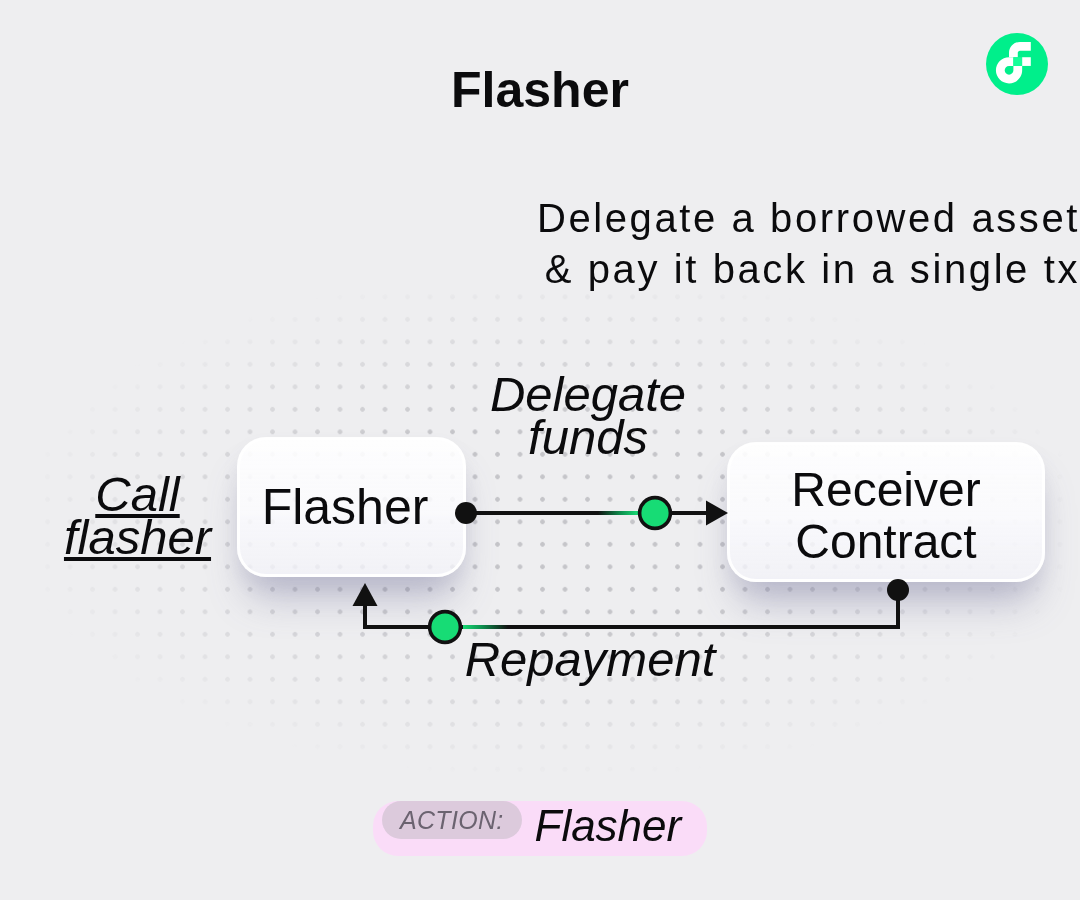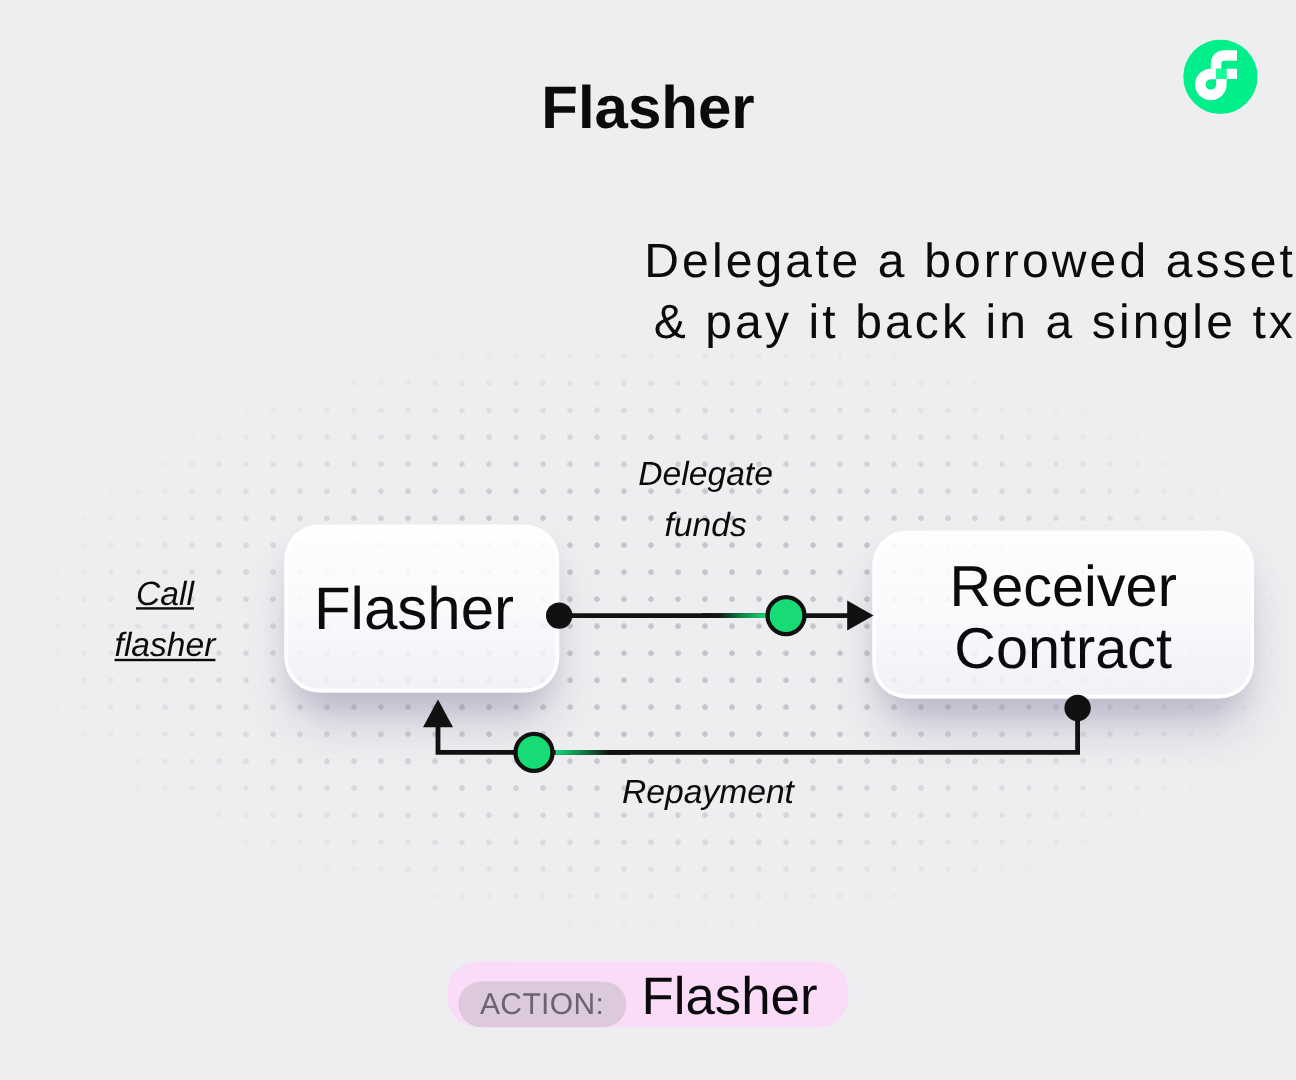--- a/index.html
+++ b/index.html
@@ -40,31 +40,31 @@
     background:linear-gradient(180deg, rgba(255,255,255,0.90) 0%, rgba(251,251,254,0.84) 55%, rgba(242,242,248,0.78) 100%);
     border:3px solid rgba(255,255,255,0.97);
     border-radius:29px;
     box-shadow:0 30px 38px -10px rgba(100,100,145,0.36), 0 10px 18px rgba(120,120,160,0.09);
     display:flex; align-items:center; justify-content:center;
     text-align:center;
   }
   .node-flasher { left:237px; top:437px; width:229px; height:140px; font-size:50px; padding-right:13px; }
   .node-receiver { left:727px; top:442px; width:318px; height:140px; font-size:48px; line-height:52px; padding-top:7px;text-align:center; }
 
-  .flow-label { position:absolute; font-style:italic; font-size:28px; line-height:43px; text-align:center; z-index:3; }
+  .flow-label { position:absolute; font-style:italic; font-size:49px; line-height:43px; text-align:center; z-index:3; }
   .label-call { left:20px; top:473px; width:235px;text-decoration:underline; }
   .label-delegate { left:458px; top:373px; width:260px; }
   .label-repay { left:440px; top:638px; width:300px; }
 
   .connector-svg { position:absolute; left:0; top:0; width:1080px; height:900px; z-index:2; }
 
   .action-pill {
     position:absolute; left:373px; top:801px; width:334px; height:55px;
     background:#fadcf8; border-radius:25px;
-    display:flex; align-items:flex-end;
+    display:flex; align-items:flex-start;font-style:italic;
   }
   .action-badge {
     margin-left:9px;
     background:#dccadc; color:#6b6370;
     border-radius:19px; height:38px;
     padding:0 18px; display:flex; align-items:center;
     font-size:25px; letter-spacing:0.3px;
   }
   .action-value { font-size:44px; margin-left:13px; }
 </style>

